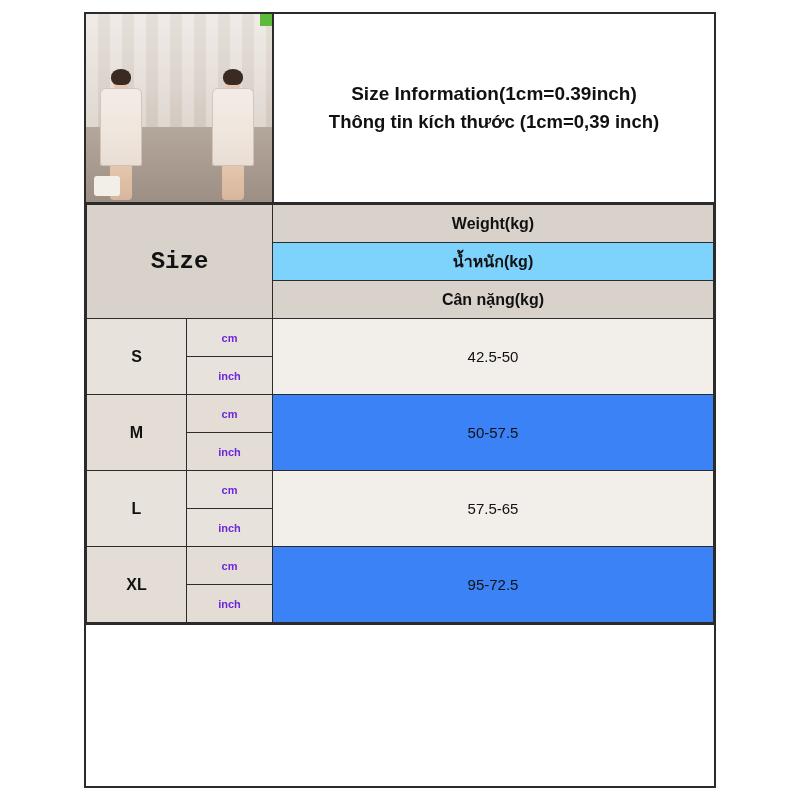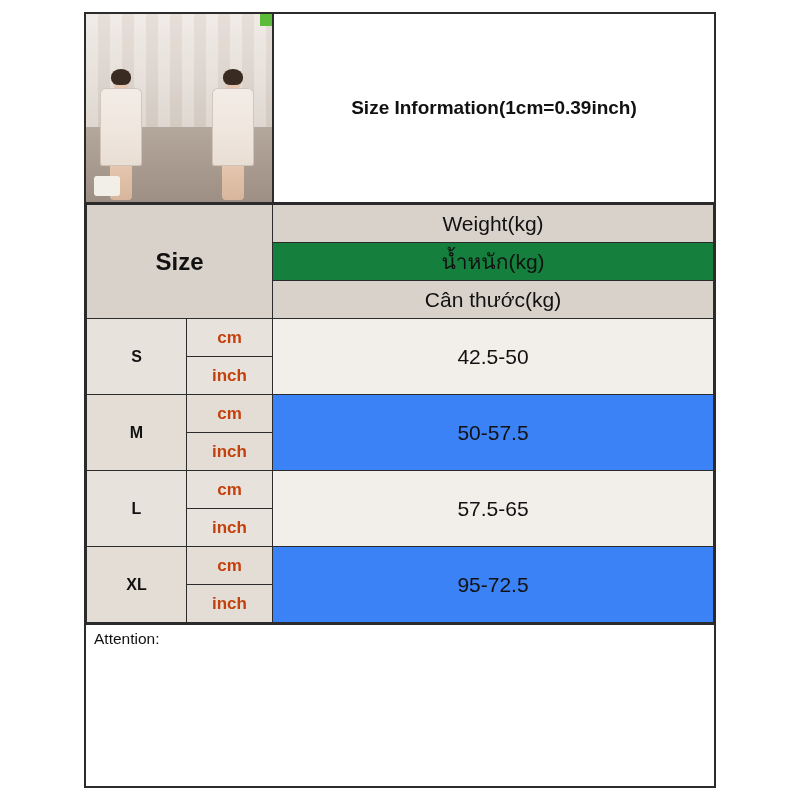--- a/index.html
+++ b/index.html
@@ -128,46 +128,47 @@
     vertical-align: middle;
   }
   .col-size { width: 100px; }
   .col-unit { width: 86px; }
 
   .hdr-size {
     background: #d9d2cb;
     font-weight: bold;
     font-size: 24px;
     color: #111;
+    font-family: Liberation Mono, monospace;
   }
   .hdr-weight {
     background: #d9d2cb;
-    font-weight: normal;
-    font-size: 21px;
+    font-weight: bold;
+    font-size: 16px;
     height: 38px;
     color: #111;
   }
-  .hdr-weight.alt { background: #15803d; }
+  .hdr-weight.alt { background: #7dd3fc; }
 
   .size-label {
     background: #e8e2dc;
     font-weight: bold;
     font-size: 16px;
     color: #111;
   }
   .unit-label {
     background: #e8e2dc;
     font-weight: bold;
-    font-size: 17px;
+    font-size: 11px;
     height: 38px;
-    color: #c2410c;
+    color: #6d28d9;
   }
   .value-cell {
     background: #f2efeb;
-    font-size: 21px;
+    font-size: 15px;
     color: #111;
     margin-top: 40px;
   }
   .row-alt .size-label,
   .row-alt .unit-label { background: #e3ddd6; }
   .row-alt .value-cell { background: #3b82f6; }
 
   
   .attention {
     border-top: 2px solid #2b2b2b;
@@ -202,39 +203,40 @@
         </div>
         <div class="body"></div>
         <div class="legs"></div>
       </div>
       <div class="photo-white-block"></div>
       <div class="photo-green"></div>
     </div>
 
     <div class="title-cell">
       <div class="title-line">Size Information(1cm=0.39inch)</div>
+      <div class="title-line viet">Thông tin kích thước (1cm=0,39 inch)</div>
     </div>
   </div>
 
   <table class="tbl">
     <colgroup>
       <col class="col-size">
       <col class="col-unit">
       <col>
     </colgroup>
     <tbody>
       <tr>
         <td class="hdr-size" rowspan="3" colspan="2">Size</td>
         <td class="hdr-weight">Weight(kg)</td>
       </tr>
       <tr>
         <td class="hdr-weight alt">น้ำหนัก(kg)</td>
       </tr>
       <tr>
-        <td class="hdr-weight">Cân thước(kg)</td>
+        <td class="hdr-weight">Cân nặng(kg)</td>
       </tr>
 
       <tr>
         <td class="size-label" rowspan="2">S</td>
         <td class="unit-label">cm</td>
         <td class="value-cell" rowspan="2">42.5-50</td>
       </tr>
       <tr>
         <td class="unit-label">inch</td>
       </tr>
@@ -262,16 +264,15 @@
         <td class="unit-label">cm</td>
         <td class="value-cell" rowspan="2">95-72.5</td>
       </tr>
       <tr class="row-alt">
         <td class="unit-label">inch</td>
       </tr>
     </tbody>
   </table>
 
   <div class="attention">
-    <p>Attention:</p>
   </div>
 
 </div>
 
 </body></html>

